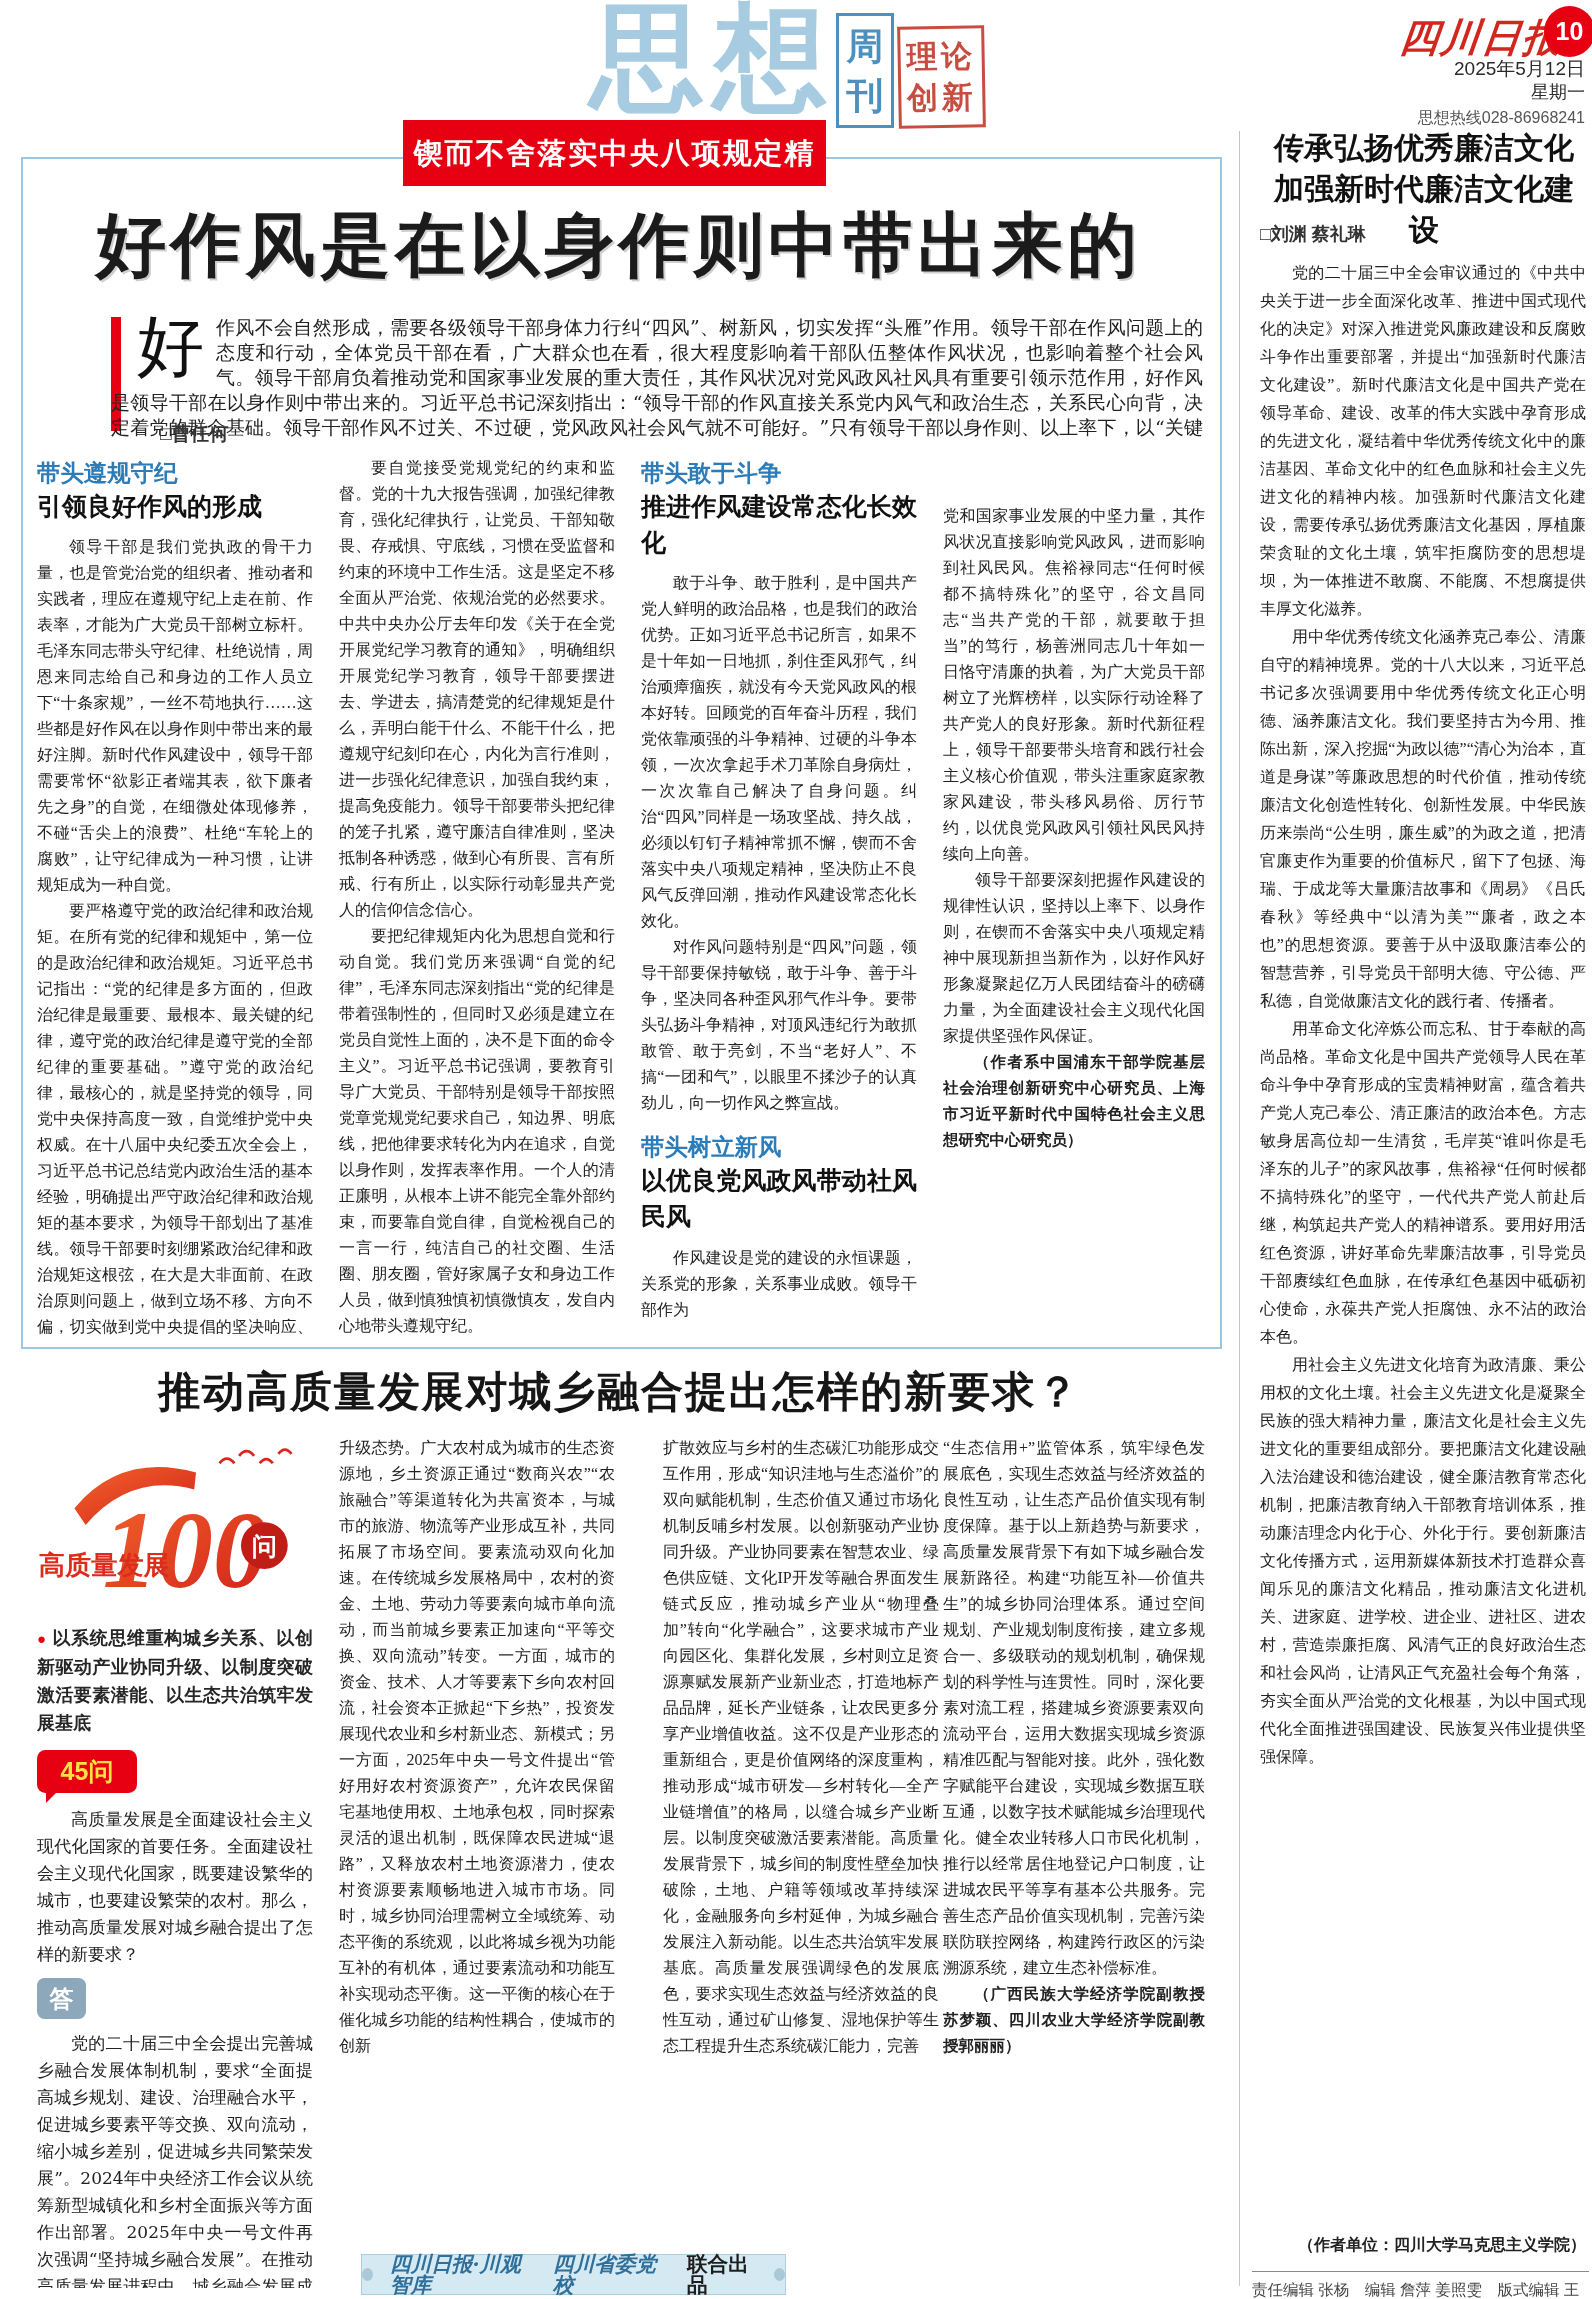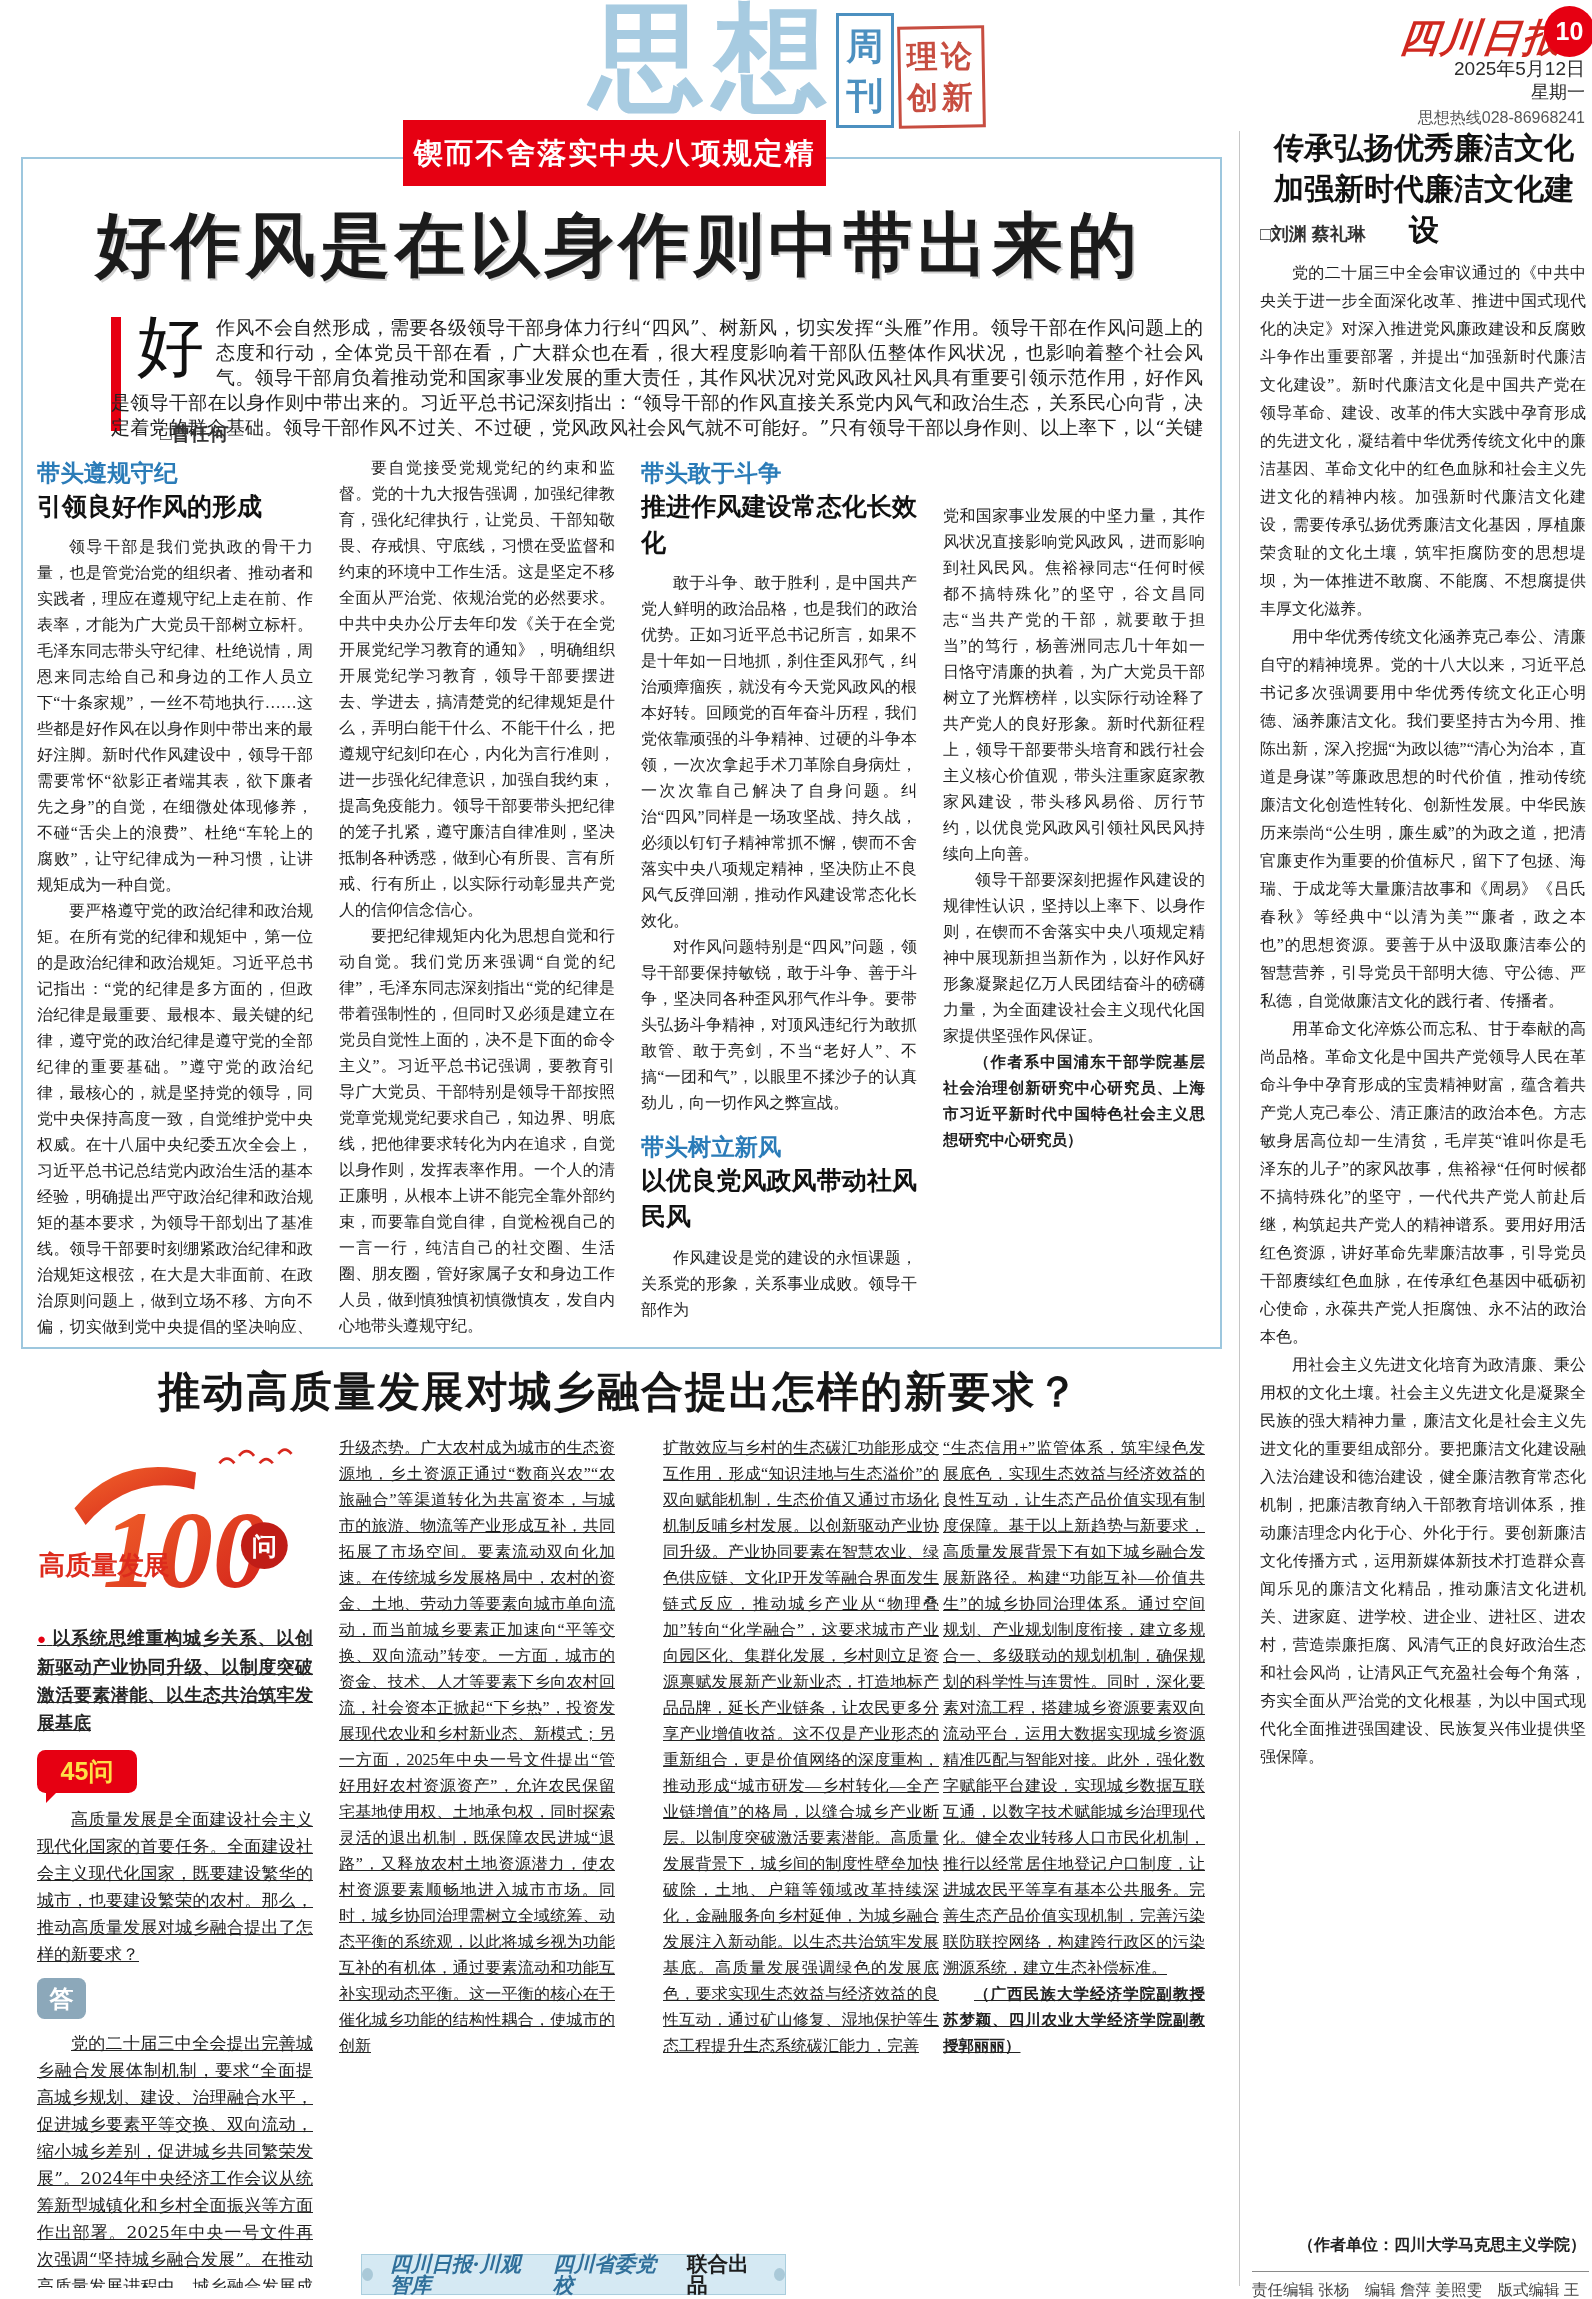--- a/index.html
+++ b/index.html
@@ -62,21 +62,21 @@
   .r-body p{margin:0;text-indent:2em;}
   .r-credit{left:1260px;top:2234px;width:326px;text-align:right;
             font:bold 16px/22.5px "Liberation Sans",sans-serif;color:#222;}
   .ed-rule{left:1252px;top:2271px;width:337px;border-top:1.9px solid #8a8a8a;}
   .ed-credits{left:1252px;top:2280px;width:341px;font:15.5px/19px "Liberation Sans",sans-serif;
               color:#444;}
   
   .qa-headline{left:20.6px;top:1364px;width:1197px;text-align:center;color:#161616;
                font:bold 42px/56px "Liberation Sans",sans-serif;letter-spacing:1.9px;}
   .qcol{position:absolute;top:1435px;height:811px;overflow:hidden;font-size:16px;
-        line-height:26px;text-align:justify;color:#222;text-decoration:underline;}
+        line-height:26px;text-align:justify;color:#222;}
   .qcol p{margin:0;text-indent:2em;}
   .q1{left:37px;width:276px;height:853px;} .q2{left:339px;width:276px;}
   .q3{left:663px;width:276px;} .q4{left:943px;width:262px;}
   .qa-summary{font:bold 18px/28px "Liberation Sans",sans-serif;color:#262626;margin:9.4px 0 11.2px;
               text-align:justify;}
   .qa-summary .dot{color:#e60012;font-size:15px;}
   .badge-q{display:inline-block;background:#e60012;color:#fde047;border-radius:8.4px;
            font:bold 25px/43px "Liberation Sans",sans-serif;width:100px;text-align:center;
            position:relative;margin:1.9px 0 13px;}
   .badge-q::after{content:"";position:absolute;left:9.4px;bottom:-9.4px;border:7.5px solid transparent;

